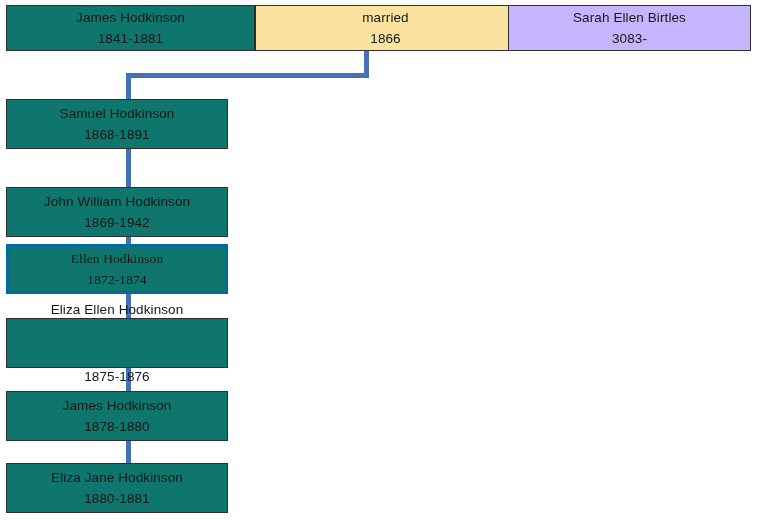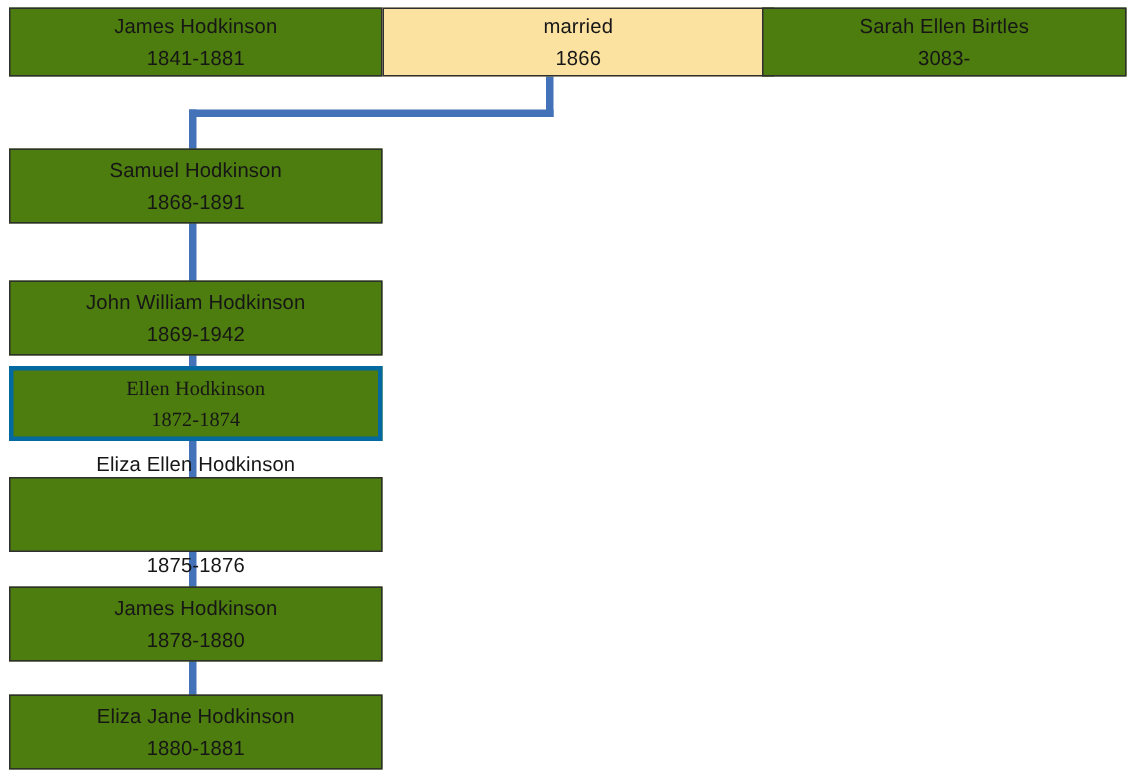--- a/index.html
+++ b/index.html
@@ -41,37 +41,37 @@
     line-height: 1.58;
     letter-spacing: 0.1px;
     z-index: 5;
   }
   .node .nm,
   .node .dt {
     display: block;
     white-space: nowrap;
   }
 
-  .fill-blue   { background: #4d7c0f; }
+  .fill-blue   { background: #0f766e; }
   .fill-yellow { background: #fce2a0; }
-  .fill-gold   { background: #4d7c0f; }
+  .fill-gold   { background: #c4b5fd; }
 
   .focus {
     border: 3px solid #0369a1;
     font-family: Liberation Serif, serif;
   }
 
   
   .row-top { top: 5px; height: 46px; }
   #father  { left: 6px;   width: 249px; }
   #married { left: 255px; width: 261px; }
   #mother  { left: 508px; width: 243px; }
 
   
-  .child { left: 6px; width: 249px; height: 50px; }
+  .child { left: 6px; width: 222px; height: 50px; }
 </style>
 </head>
 <body>
 
 <div id="chart">
 
   <div class="conn" style="left:364px; top:50px; width:5px; height:28px;"></div>
 
   <div class="conn" style="left:126px; top:73px; width:243px; height:5px;"></div>
 

